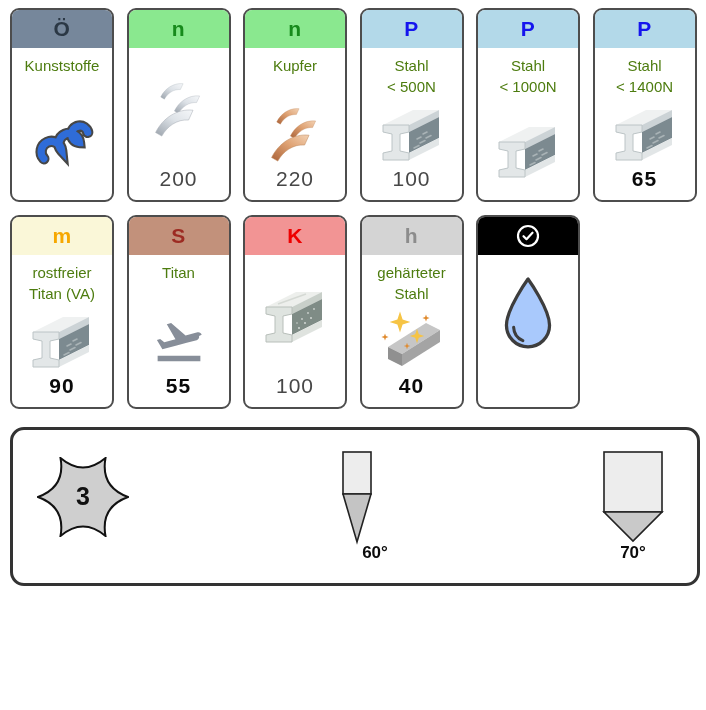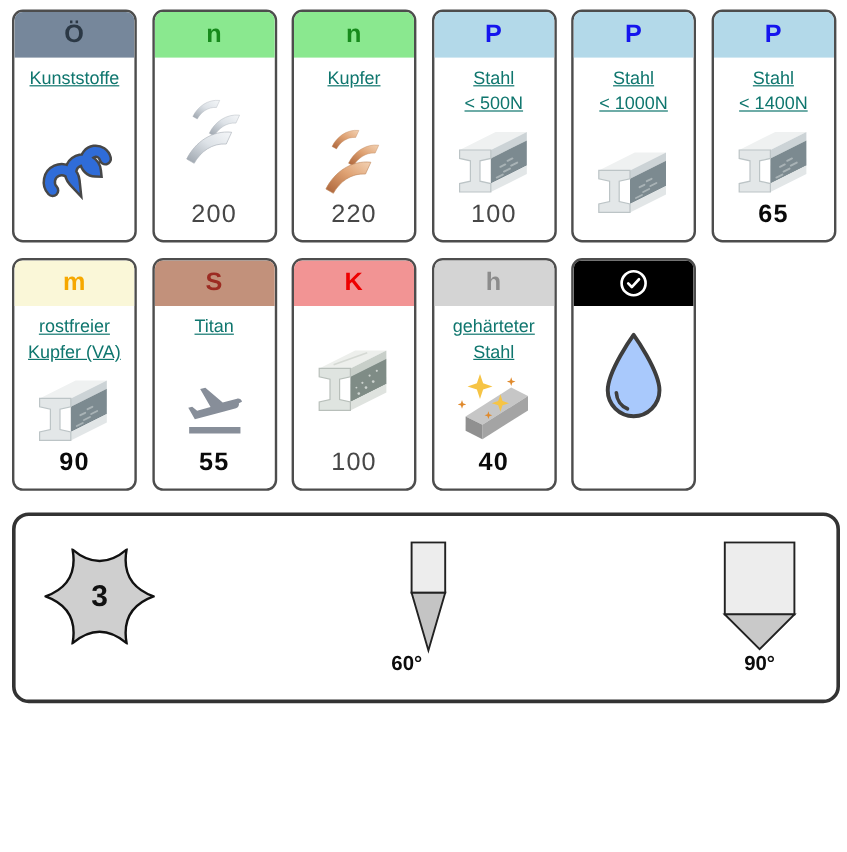--- a/index.html
+++ b/index.html
@@ -25,21 +25,21 @@
   .hdr-oil{background:#76879b;color:#2b3845;}
   .hdr-n{background:#8ae88f;color:#178a1c;}
   .hdr-p{background:#b3d9e9;color:#1515ee;}
   .hdr-m{background:#faf7d8;color:#f6a800;}
   .hdr-s{background:#c2917b;color:#9c2b22;}
   .hdr-k{background:#f29494;color:#ee0000;}
   .hdr-h{background:#d4d4d4;color:#8c8c8c;}
   .hdr-c{background:#000000;color:#ffffff;}
   .card-label{
     margin-top:7px;min-height:44px;text-align:center;
-    font-size:15px;line-height:1.4;color:#0f766e;white-space:pre-line;text-decoration:underline;
+    font-size:15px;line-height:1.4;color:#4d7c0f;white-space:pre-line;
   }
   .card-icon{flex:1;display:flex;align-items:center;justify-content:center;}
   .card-value{
     flex:0 0 33px;text-align:center;font-size:21px;color:#474747;
     letter-spacing:1px;
   }
   .card-value.em{font-weight:bold;color:#0a0a0a;}
   
   .panel{
     position:absolute;left:10px;top:427px;width:690px;height:159px;
@@ -179,21 +179,21 @@
       </svg>
     </div>
     <div class="card-value em">65</div>
   </div>
 
   <div class="card">
     <div class="card-header hdr-m">
       <span>m</span>
     </div>
     <div class="card-label">rostfreier
-Kupfer (VA)</div>
+Titan (VA)</div>
     <div class="card-icon">
       <svg width="62" height="64" viewBox="0 0 62 64">
         <path d="M2 24 L28 24 L58 9 L32 9 Z" fill="#eff1f1"></path>
         <path d="M28 24 L58 9 L58 16 L28 31 Z" fill="#ccd3d6"></path>
         <path d="M28 31 L58 16 L58 37 L28 52 Z" fill="#7c8a90"></path>
         <path d="M28 52 L58 37 L58 44 L28 59 Z" fill="#e2e6e7"></path>
         <g stroke="#a9b3b6" stroke-width="1.6" stroke-linecap="round">
           <path d="M33 47 l5 -2.5 M39 42 l5 -2.5 M45 37 l5 -2.5 M36 38 l4 -2 M42 33 l4 -2"></path>
         </g>
         <path d="M2 24 L28 24 L28 31 L19 33 L19 50 L28 52 L28 59 L2 59 L2 52 L11 50 L11 33 L2 31 Z" fill="#e3e7e8" stroke="#bcc4c6" stroke-width="1"></path>
@@ -290,21 +290,21 @@
 
   <svg class="abs" style="left:24px;top:27px" width="92" height="80" viewBox="-46 -40 92 80">
     <path d="M45 0 Q17.3 10 22.5 39 Q0 20 -22.5 39 Q-17.3 10 -45 0 Q-17.3 -10 -22.5 -39 Q0 -20 22.5 -39 Q17.3 -10 45 0 Z" fill="#cfcfcf" stroke="#111" stroke-width="2"></path>
     <text x="0" y="8" text-anchor="middle" font-size="25" font-weight="bold" fill="#111" font-family="Liberation Sans, sans-serif">3</text>
   </svg>
 
   <svg class="abs" style="left:320px;top:21px" width="48" height="96" viewBox="0 0 48 96">
     <rect x="10" y="1" width="28" height="42" fill="#ededed" stroke="#222" stroke-width="1.6"></rect>
     <polygon points="10,43 38,43 24,91" fill="#c4c4c4" stroke="#222" stroke-width="1.6"></polygon>
   </svg>
-  <div class="angle-label" style="left:296px;top:113px">60°</div>
+  <div class="angle-label" style="left:332px;top:113px">60°</div>
 
   <svg class="abs" style="left:584px;top:21px" width="76" height="94" viewBox="0 0 76 94">
     <rect x="7" y="1" width="58" height="60" fill="#ededed" stroke="#222" stroke-width="1.6"></rect>
     <polygon points="7,61 65,61 36,90" fill="#c9c9c9" stroke="#222" stroke-width="1.6"></polygon>
   </svg>
-  <div class="angle-label" style="left:590px;top:113px">90°</div>
+  <div class="angle-label" style="left:590px;top:113px">70°</div>
 
 </div>
 
 </body></html>

